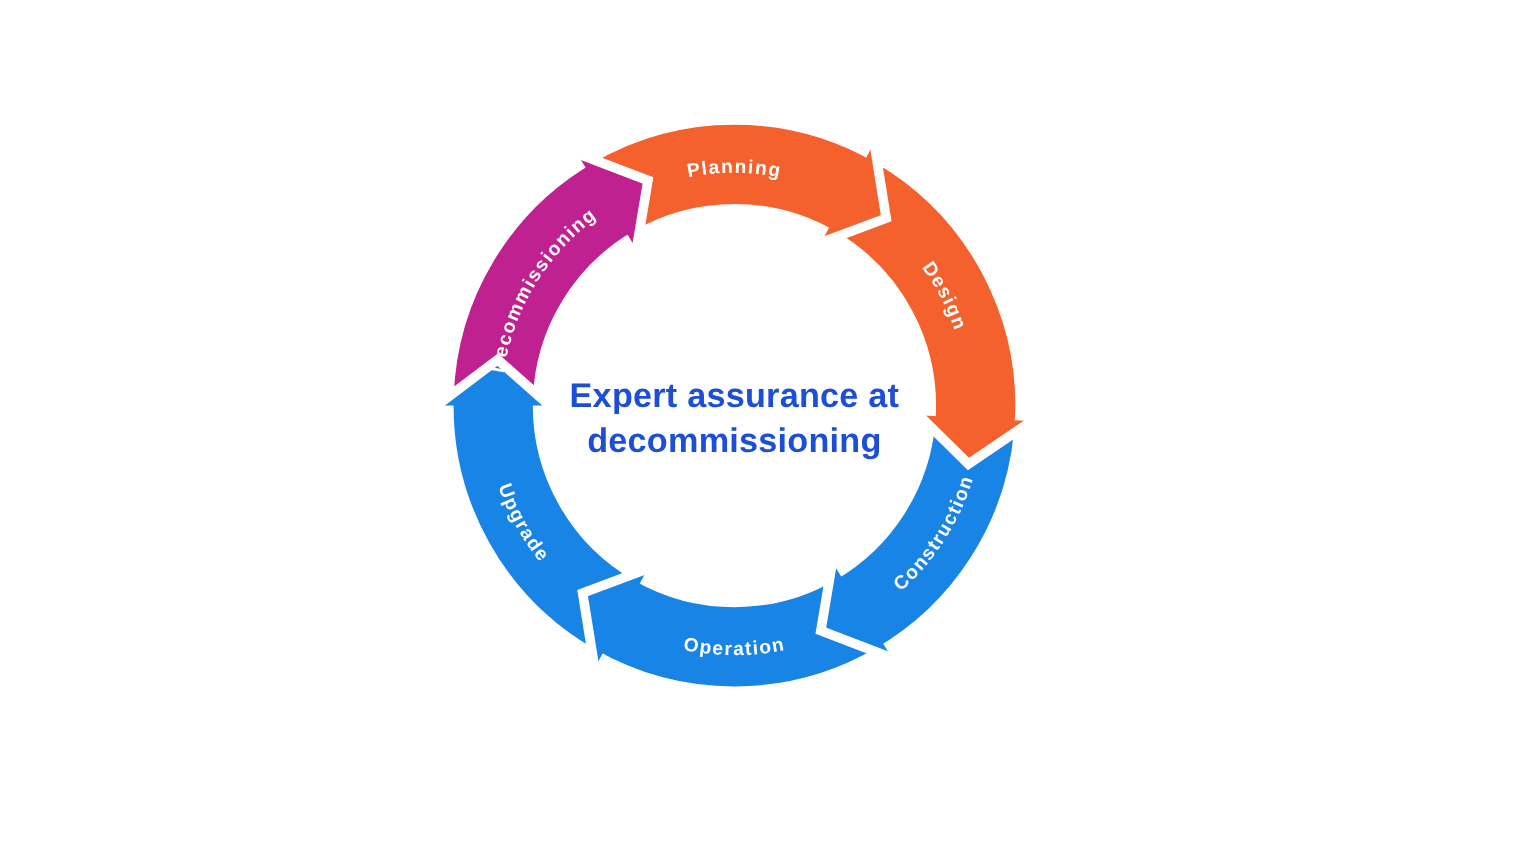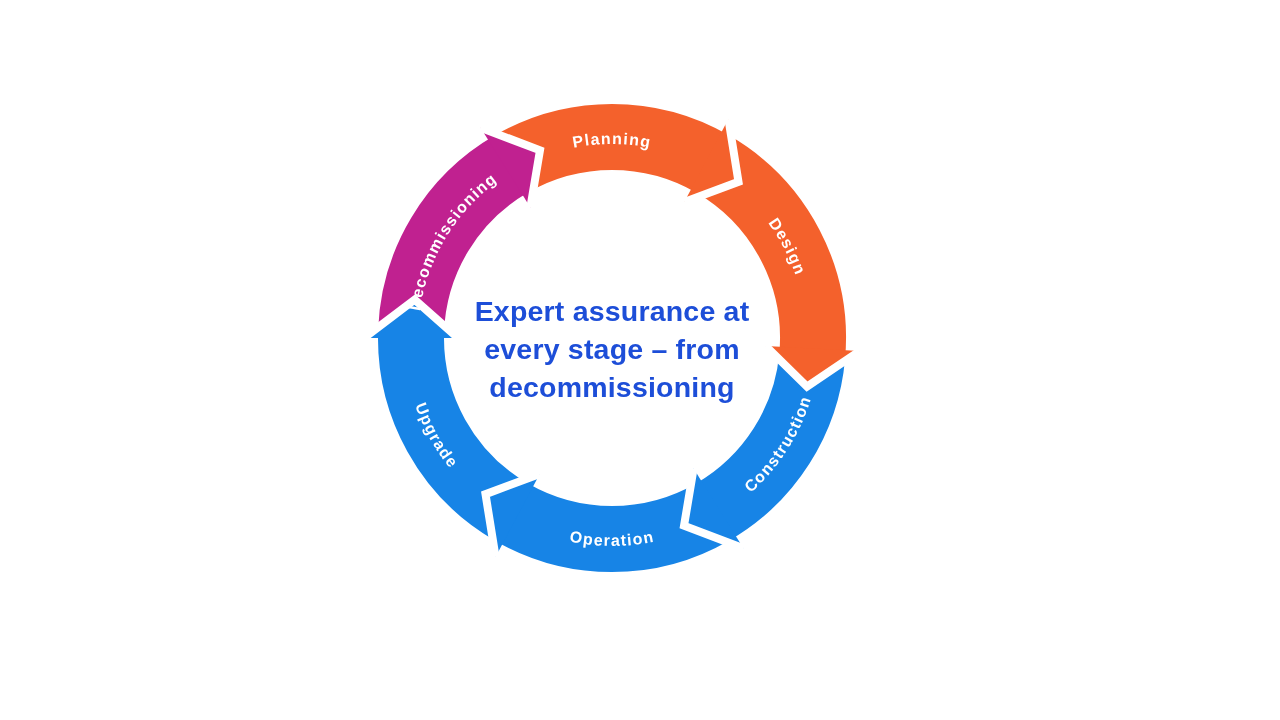--- a/index.html
+++ b/index.html
@@ -74,17 +74,16 @@
         <text class="stage-label-text" fill="#FFFFFF"><textPath href="#label-path-1" startOffset="50%" text-anchor="middle">Design</textPath></text>
         <text class="stage-label-text" fill="#FFFFFF"><textPath href="#label-path-2" startOffset="50%" text-anchor="middle">Construction</textPath></text>
         <text class="stage-label-text" fill="#FFFFFF"><textPath href="#label-path-3" startOffset="50%" text-anchor="middle">Operation</textPath></text>
         <text class="stage-label-text" fill="#FFFFFF"><textPath href="#label-path-4" startOffset="50%" text-anchor="middle">Upgrade</textPath></text>
         <text class="stage-label-text" fill="#FFFFFF"><textPath href="#label-path-5" startOffset="50%" text-anchor="middle">Decommissioning</textPath></text>
       </g>
   </svg>
 
   <div class="center-text" id="center-text" style="color: #1d4ed8;">
     <div>Expert assurance at</div>
-    <div>every stage – from</div>
     <div>decommissioning</div>
   </div>
 
 </div>
 
 </body></html>

